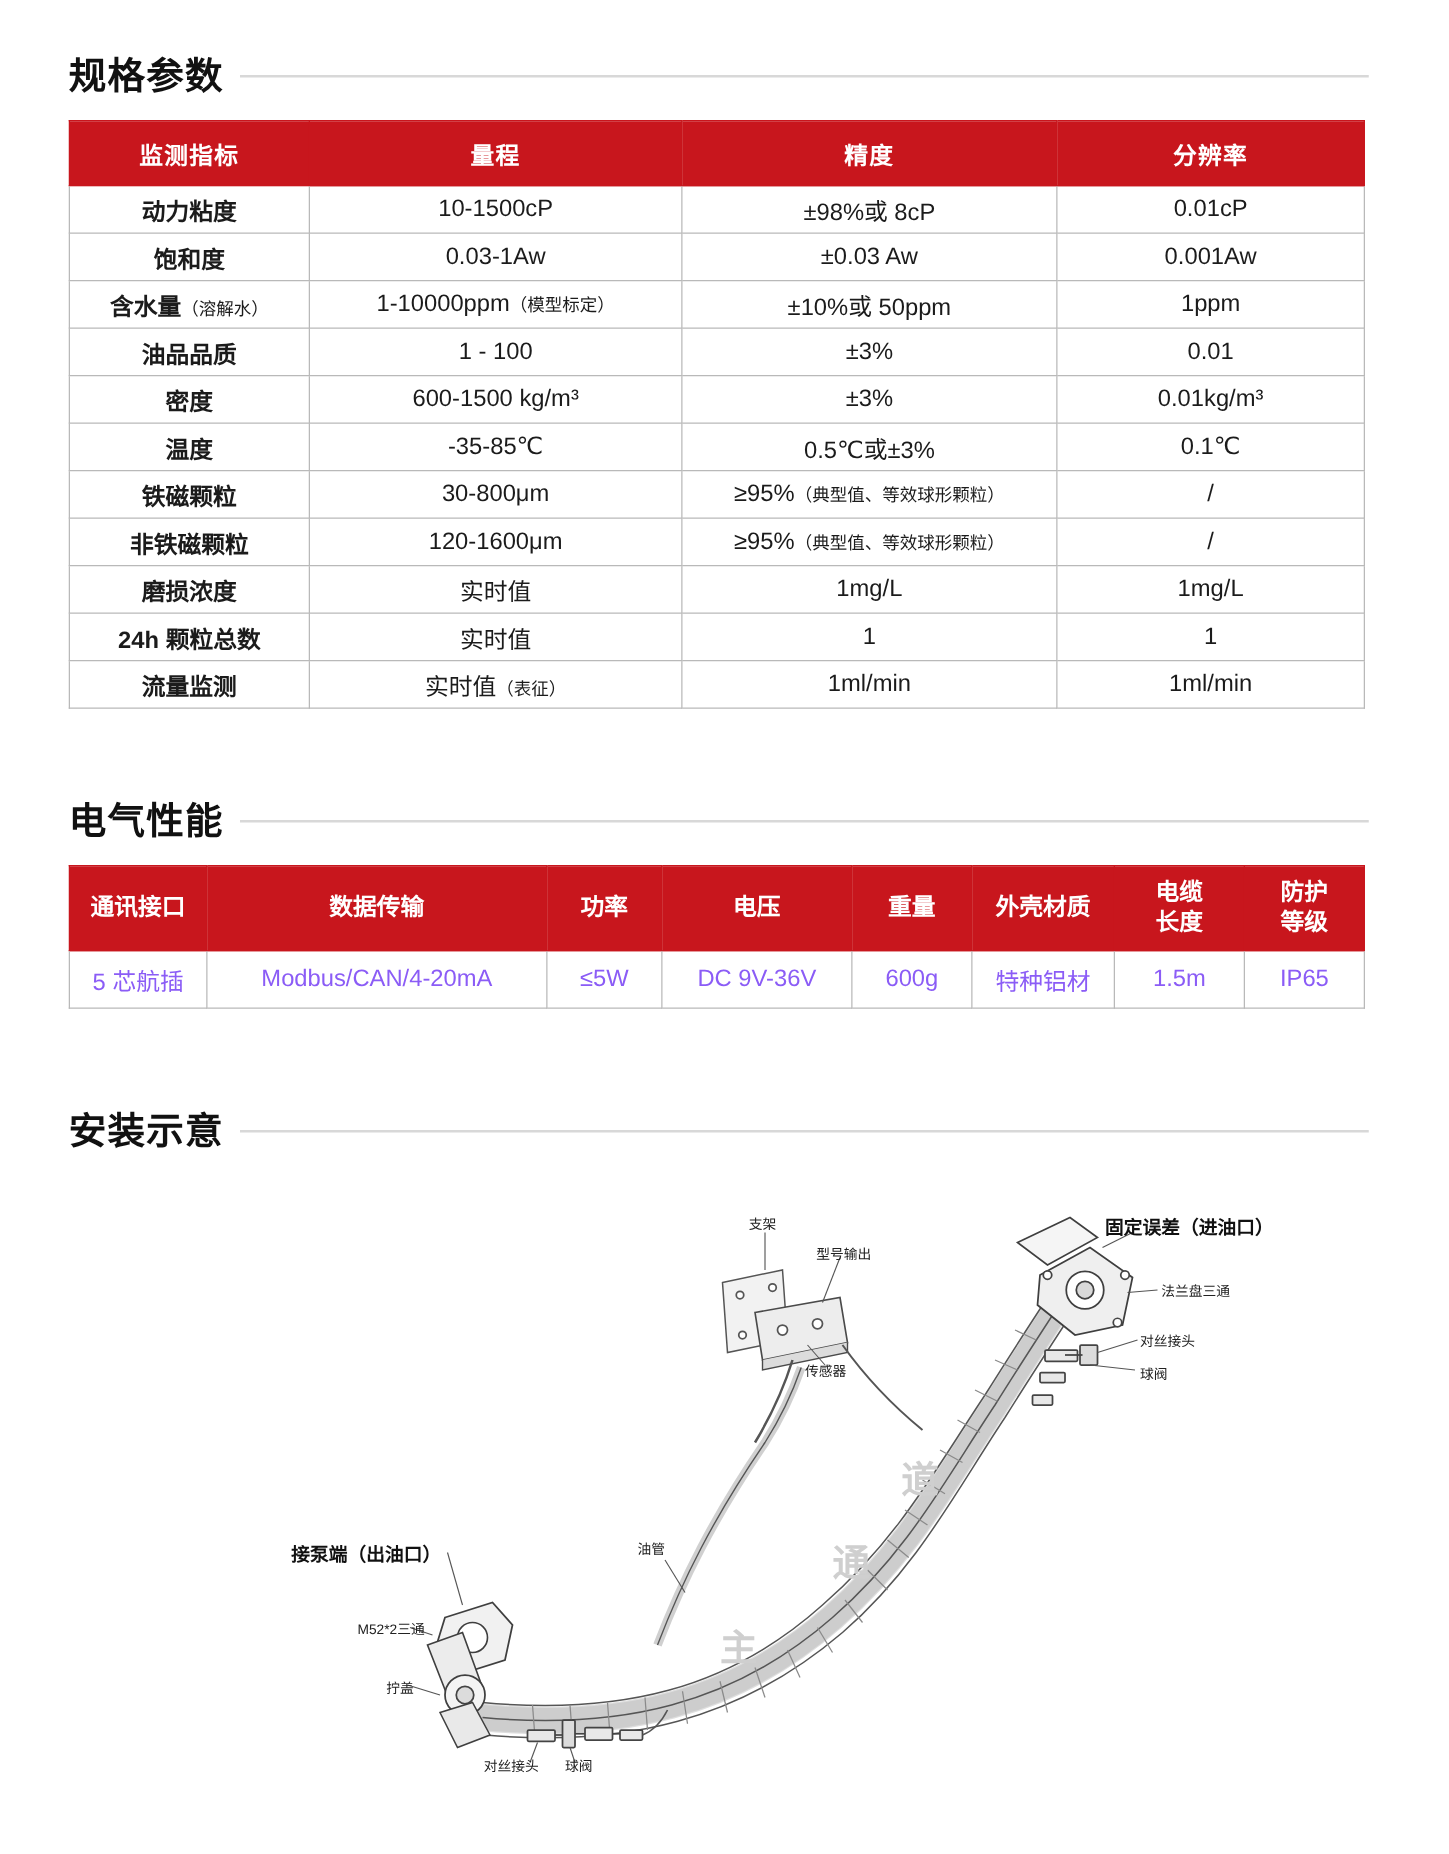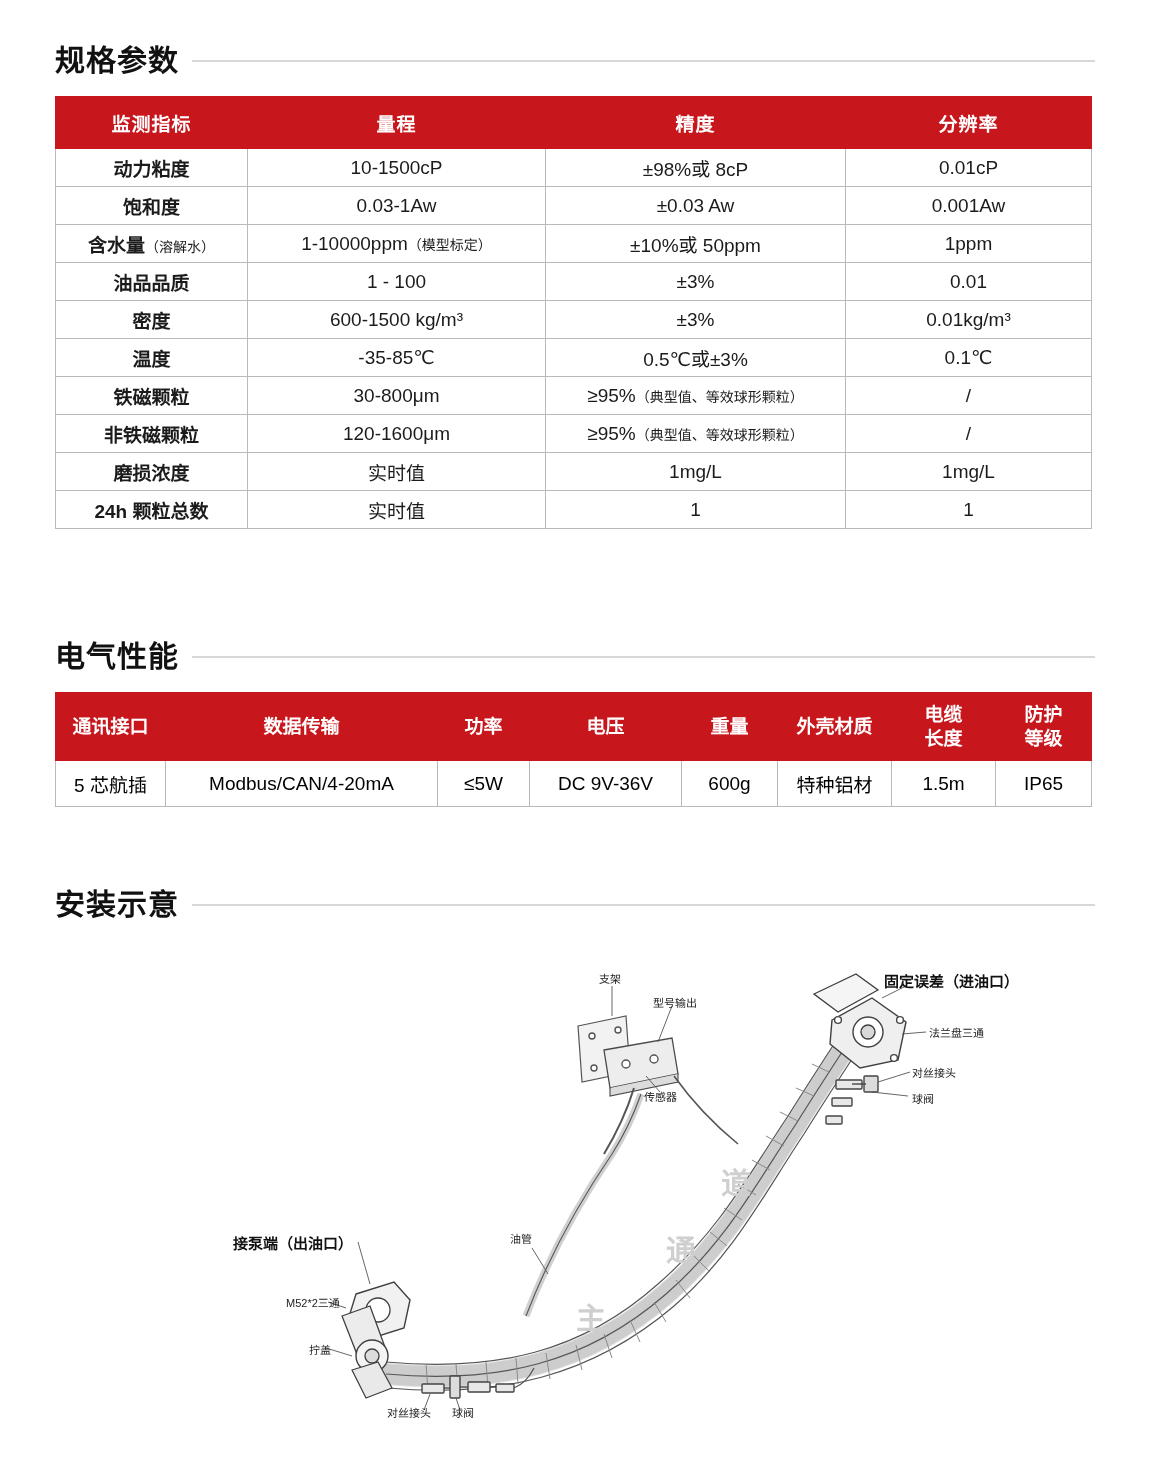--- a/index.html
+++ b/index.html
@@ -94,21 +94,21 @@
     height: 68px;
     border: 1px solid #c8161d;
     line-height: 1.25;
     padding: 0 4px;
   }
   .elec-table td {
     border: 1px solid #b9b9b9;
     height: 46px;
     font-size: 19px;
     text-align: center;
-    color: #000000;
+    color: #8b5cf6;
   }
   .elec-table col.e1 { width: 110px; }
   .elec-table col.e2 { width: 272px; }
   .elec-table col.e3 { width: 92px; }
   .elec-table col.e4 { width: 152px; }
   .elec-table col.e5 { width: 96px; }
   .elec-table col.e6 { width: 114px; }
   .elec-table col.e7 { width: 104px; }
   .elec-table col.e8 { width: 96px; }
 
@@ -217,20 +217,26 @@
         <td class="label"><span>磨损浓度</span><span class="small"></span></td>
         <td><span>实时值</span><span class="small"></span></td>
         <td><span>1mg/L</span><span class="small"></span></td>
         <td>1mg/L</td>
       </tr>
       <tr>
         <td class="label"><span>24h 颗粒总数</span><span class="small"></span></td>
         <td><span>实时值</span><span class="small"></span></td>
         <td><span>1</span><span class="small"></span></td>
         <td>1</td>
+      </tr>
+      <tr>
+        <td class="label"><span>流量监测</span><span class="small"></span></td>
+        <td><span>实时值</span><span class="small">（表征）</span></td>
+        <td><span>1ml/min</span><span class="small"></span></td>
+        <td>1ml/min</td>
       </tr>
     </tbody>
   </table>
 </div>
 
 <div id="elec-section">
   <div class="section-head">
     <span class="title">电气性能</span>
     <span class="rule"></span>
   </div>

